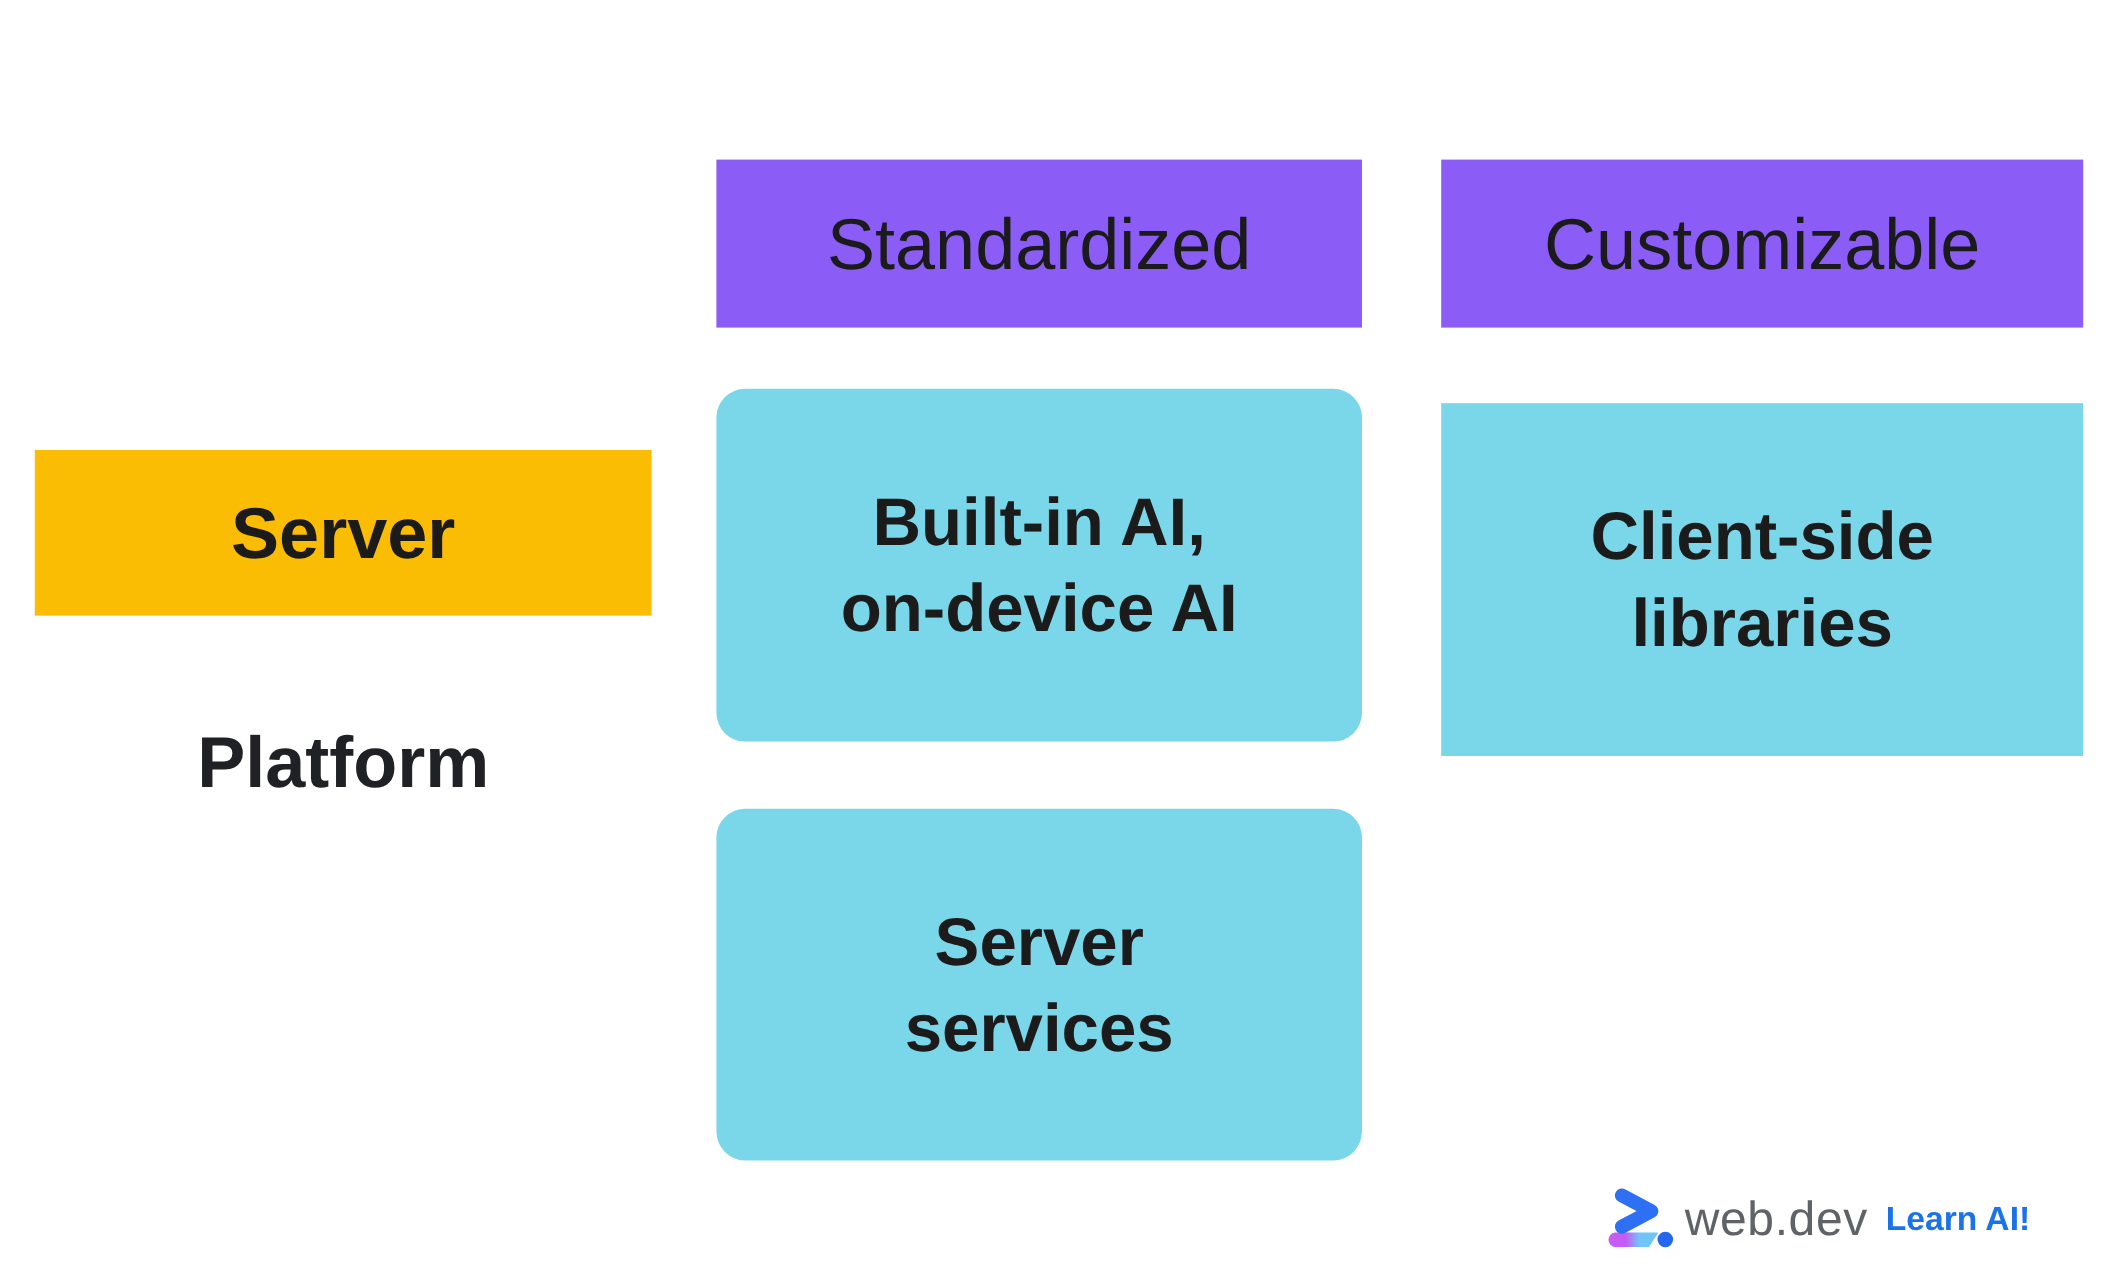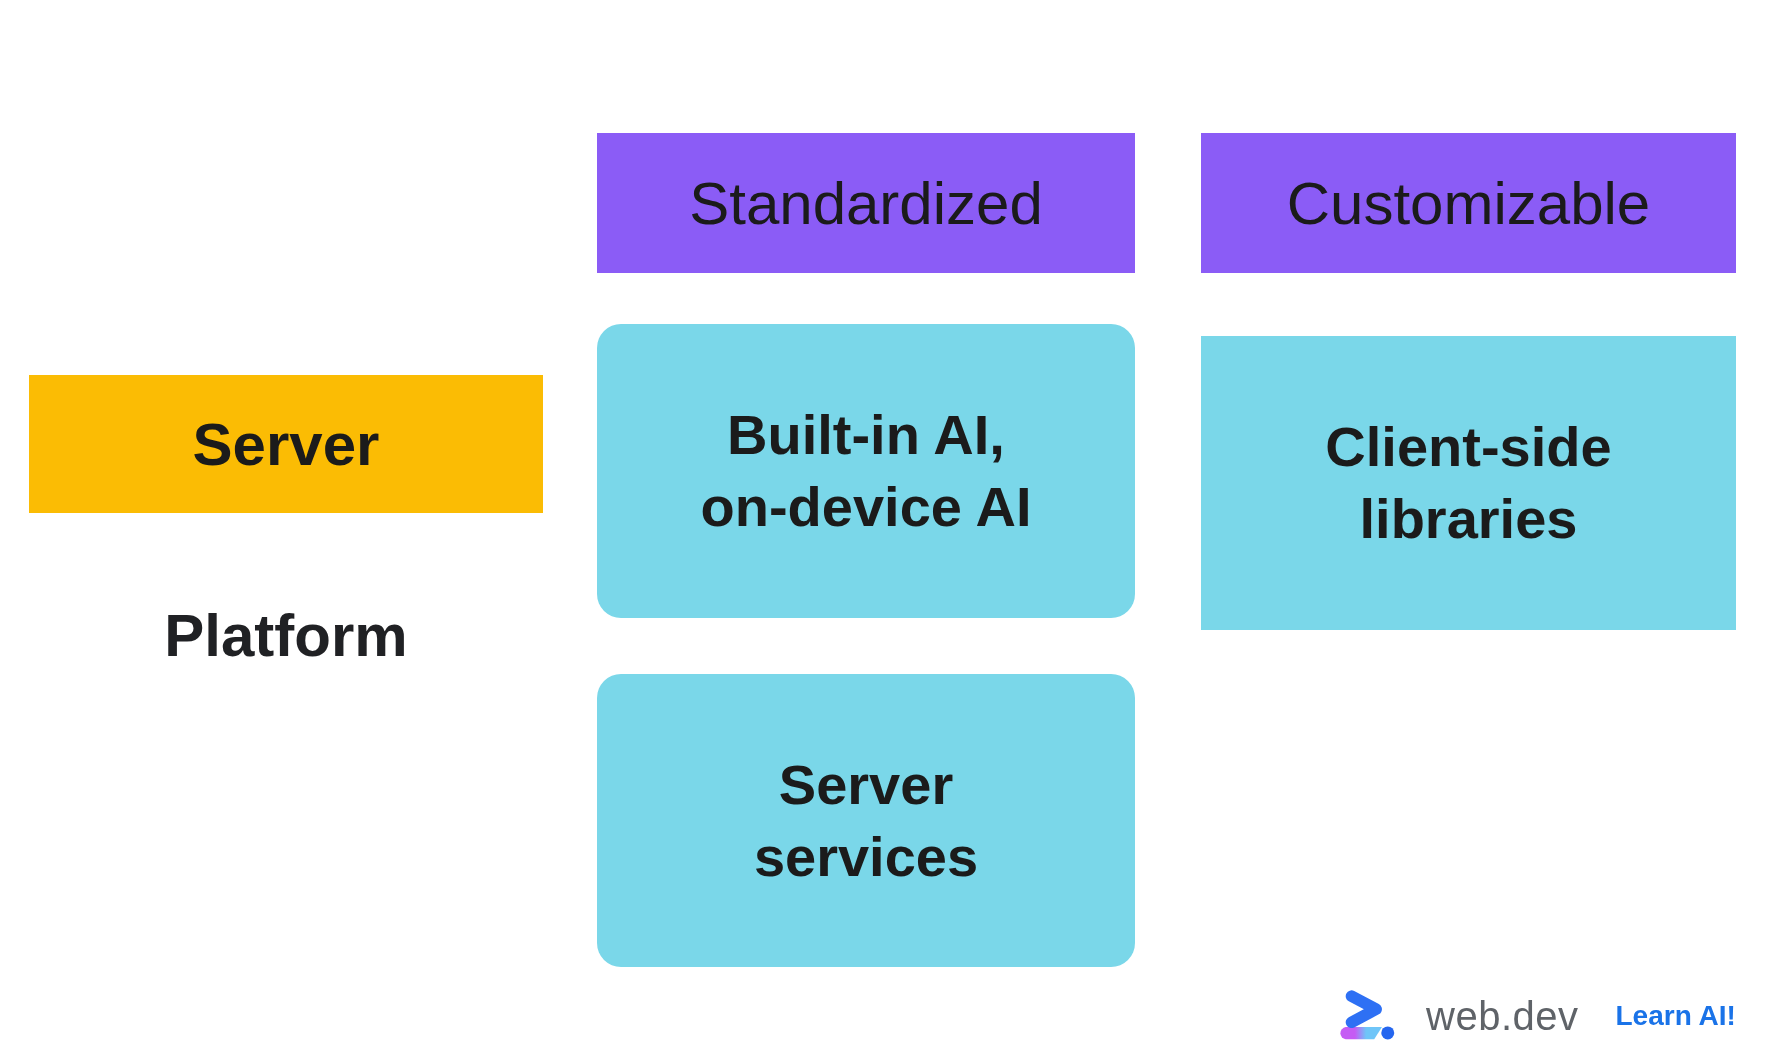--- a/index.html
+++ b/index.html
@@ -91,21 +91,20 @@
   .cell.c1 { left: 597px;  width: 538px; border-radius: 24px; }
   .cell.c2 { left: 1201px; width: 535px; margin-top: 12px; }
 
   .footer {
     position: absolute;
     left: 1337px;
     top: 986px;
     height: 60px;
     display: flex;
     align-items: center;
-    gap: 22px;
   }
   .footer .logo {
     width: 58px;
     height: 58px;
     flex: 0 0 auto;
   }
   .footer .brand {
     margin-left: 9px;
     font-size: 40px;
     font-weight: 400;

